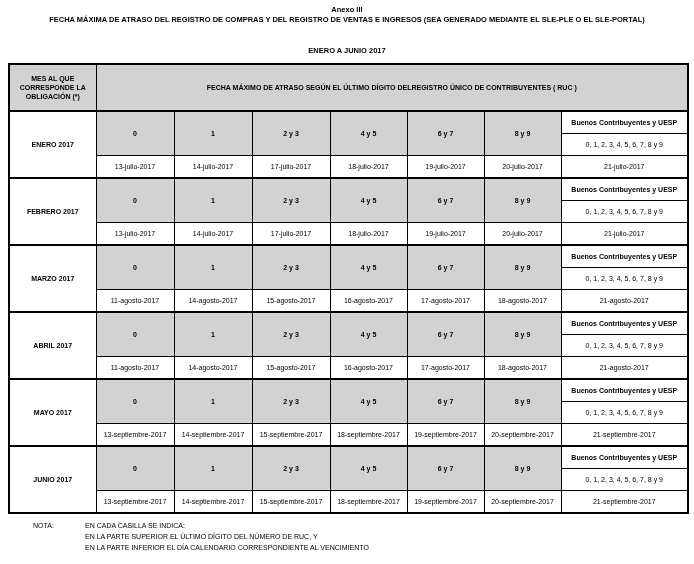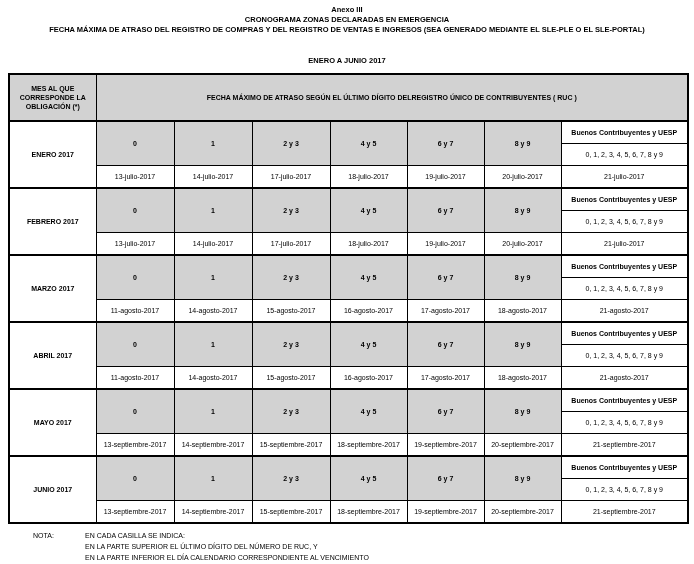--- a/index.html
+++ b/index.html
@@ -46,21 +46,20 @@
   .fn-nota { padding-left: 33px; }
   .fn-nota .fn-label { width: 52px; }
 </style>
 </head>
 <body>
 
 <div class="page">
 
   <div class="title-block">
     <div>Anexo III</div>
-    <div>CRONOGRAMA ZONAS DECLARADAS EN EMERGENCIA</div>
     <div>FECHA MÁXIMA DE ATRASO DEL REGISTRO DE COMPRAS Y DEL REGISTRO DE VENTAS E INGRESOS (SEA GENERADO MEDIANTE EL SLE-PLE O EL SLE-PORTAL)</div>
   </div>
   <div class="title-block period">ENERO A JUNIO 2017</div>
 
   <table class="schedule">
     <colgroup>
       <col style="width:87px">
         <col style="width:78px">
         <col style="width:78px">
         <col style="width:78px">

